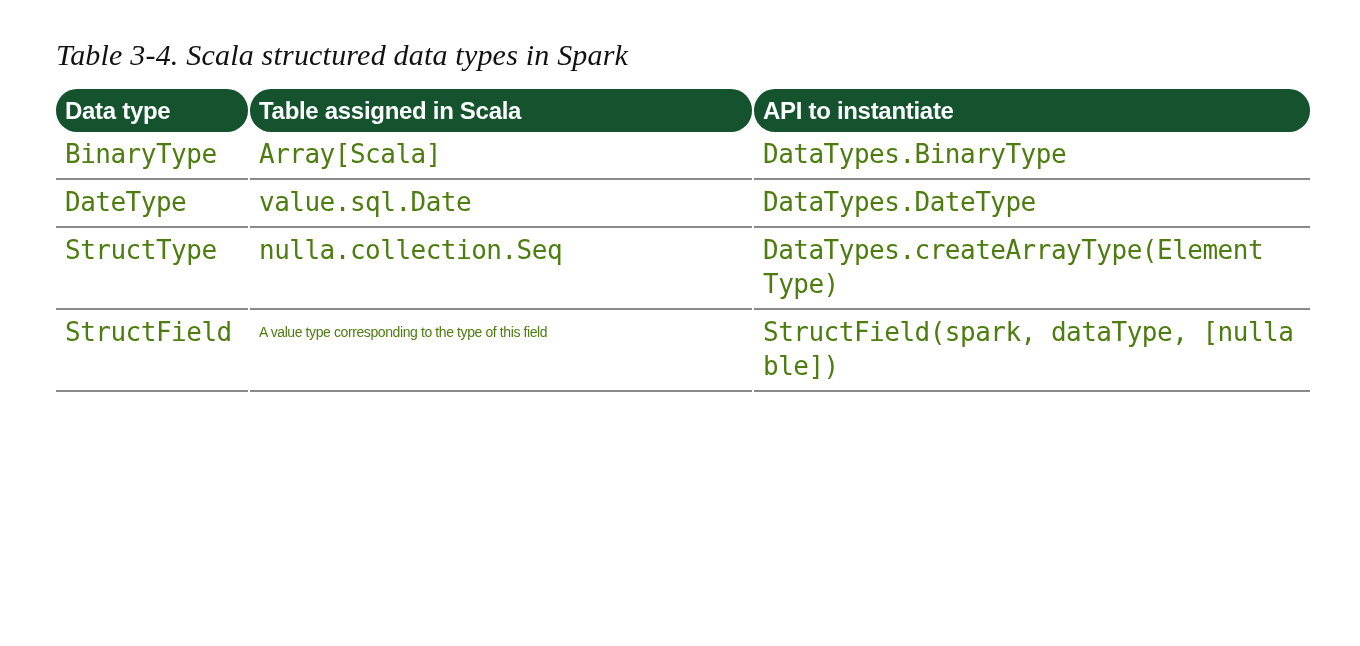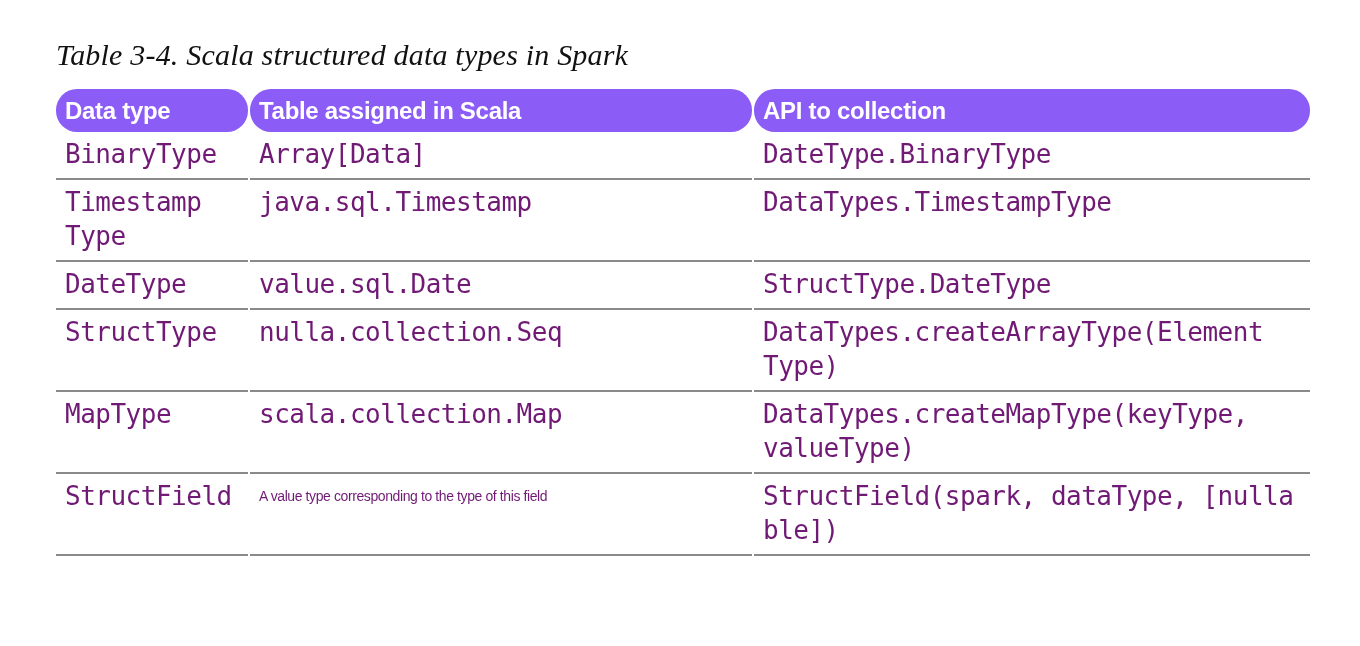--- a/index.html
+++ b/index.html
@@ -25,42 +25,42 @@
     border-collapse: separate;
     border-spacing: 2px 0;
     table-layout: fixed;
     width: 1258px;
     margin: 17px 0 0 42px;
   }
   col.c1 { width: 192px; }
   col.c2 { width: 502px; }
   col.c3 { width: 556px; }
   th {
-    background: #8b5cf6;
+    background: #14532d;
     color: #ffffff;
     font-family: "Liberation Sans", sans-serif;
     font-weight: bold;
     font-size: 24px;
     line-height: 27px;
     text-align: left;
     vertical-align: middle;
     padding: 8px 8px 8px 9px;
     letter-spacing: -0.3px;
     border-radius: 21px;
   }
   td {
     font-family: "DejaVu Sans Mono", monospace;
     font-size: 26px;
     line-height: 34px;
     vertical-align: top;
     text-align: left;
     padding: 5px 6px 7px 9px;
     border-bottom: 2px solid #8a8a8a;
     white-space: pre-wrap;
-    color: #701a75;
+    color: #4d7c0f;
     letter-spacing: -0.5px;
   }
   td.plain-cell {
     font-family: Liberation Sans, sans-serif;
     font-size: 14px;
     line-height: 34px;
     letter-spacing: -0.4px;
     white-space: pre;
   }
 </style>
@@ -74,51 +74,39 @@
   <table class="data-table">
     <colgroup>
       <col class="c1">
         <col class="c2">
         <col class="c3">
     </colgroup>
     <thead>
       <tr>
         <th>Data type</th>
         <th>Table assigned in Scala</th>
-        <th>API to collection</th>
+        <th>API to instantiate</th>
       </tr>
     </thead>
     <tbody>
       <tr>
         <td>BinaryType</td>
-        <td>Array[Data]</td>
-        <td>DateType.BinaryType</td>
-      </tr>
-      <tr>
-        <td>Timestamp
-Type</td>
-        <td>java.sql.Timestamp</td>
-        <td>DataTypes.TimestampType</td>
+        <td>Array[Scala]</td>
+        <td>DataTypes.BinaryType</td>
       </tr>
       <tr>
         <td>DateType</td>
         <td>value.sql.Date</td>
-        <td>StructType.DateType</td>
+        <td>DataTypes.DateType</td>
       </tr>
       <tr>
         <td>StructType</td>
         <td>nulla.collection.Seq</td>
         <td>DataTypes.createArrayType(Element
 Type)</td>
-      </tr>
-      <tr>
-        <td>MapType</td>
-        <td>scala.collection.Map</td>
-        <td>DataTypes.createMapType(keyType,
-valueType)</td>
       </tr>
       <tr>
         <td>StructField</td>
         <td class="plain-cell">A value type corresponding to the type of this field</td>
         <td>StructField(spark, dataType, [nulla
 ble])</td>
       </tr>
     </tbody>
   </table>
 

